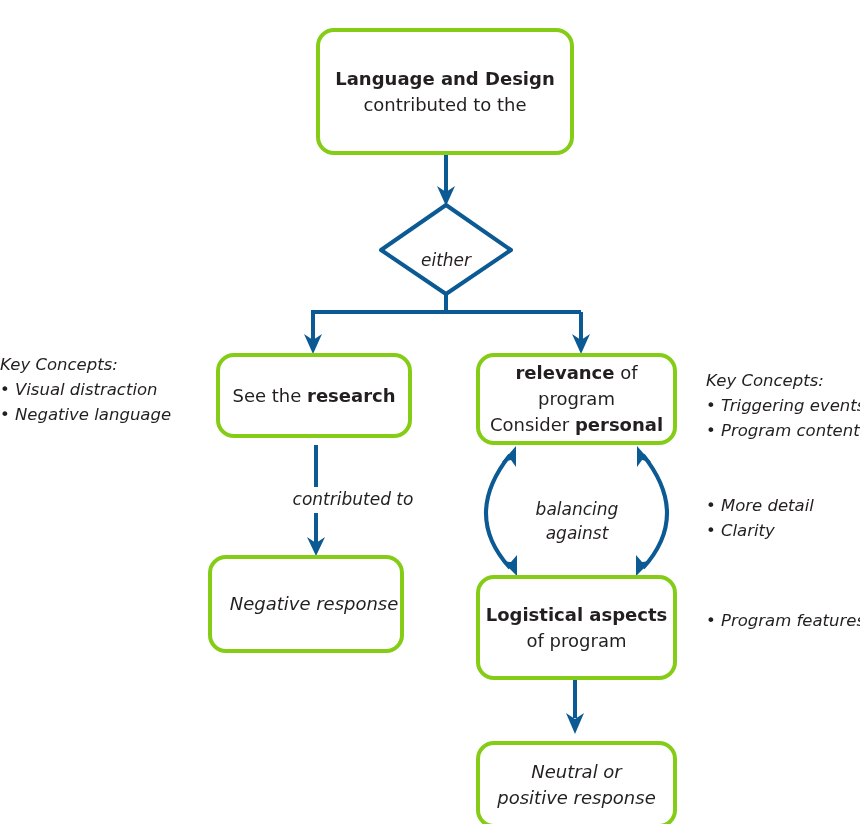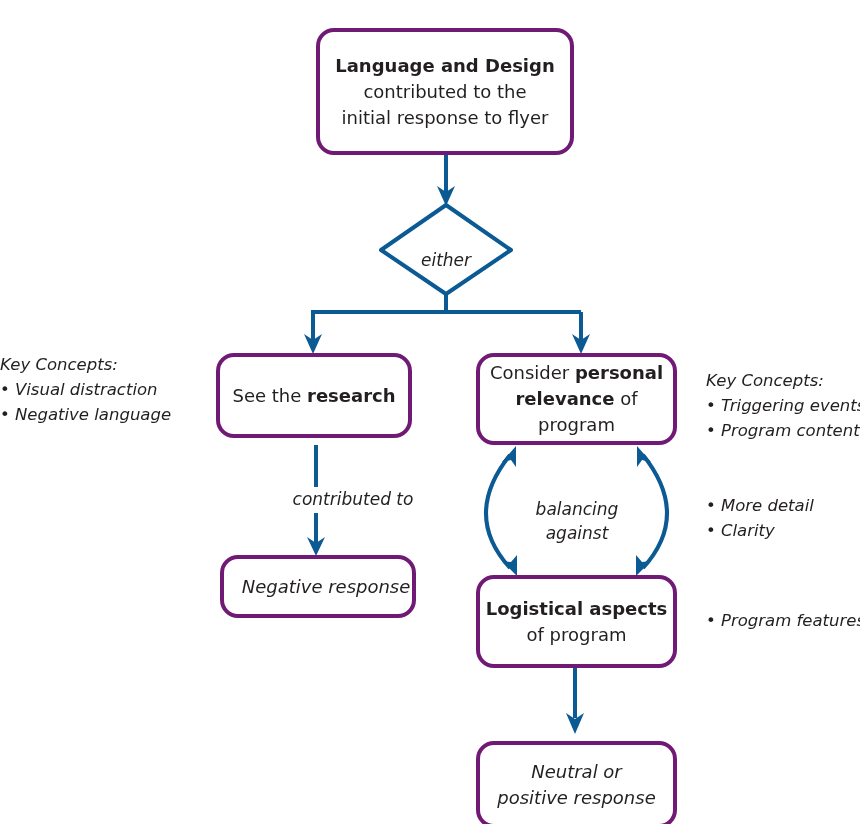--- a/index.html
+++ b/index.html
@@ -1,19 +1,19 @@
 <!DOCTYPE html>
 <html><head>
   <meta charset="utf-8">
   <style>
     html, body { margin: 0; padding: 0; background: #ffffff; }
     body { width: 860px; height: 824px; position: relative; overflow: hidden;
            font-family: "DejaVu Sans", "Liberation Sans", sans-serif; color: #231f20; }
     svg.connectors { position: absolute; left: 0; top: 0; width: 860px; height: 824px; }
-    .box { position: absolute; box-sizing: border-box; border: 4px solid #701a75; border-radius: 18px;
+    .box { position: absolute; box-sizing: border-box; border: 4px solid #84cc16; border-radius: 18px;
            background: #fff; display: flex; flex-direction: column; align-items: center; justify-content: center;
            text-align: center; font-size: 18px; line-height: 26px; }
     .box b { font-weight: bold; }
     .it { font-style: italic; }
     .label { position: absolute; font-style: italic; font-size: 17px; line-height: 24px; text-align: center; background: #fff; }
     .kc { position: absolute; font-style: italic; font-size: 16.5px; line-height: 25px; }
     .kc div { white-space: nowrap; }
     .diamond-text { position: absolute; font-style: italic; font-size: 17px; text-align: center; width: 100px; }
   </style>
 </head>
@@ -45,46 +45,45 @@
   <path d="M651,462 L637,446 L637,467 L642,460 z" fill="#0b5a94"></path>
   <path d="M651,561 L636,576 L636,555 L642,562 z" fill="#0b5a94"></path>
 
   <path d="M575,668 L575,718" stroke="#0b5a94" stroke-width="4" fill="none"></path>
   <path d="M566,713 L575,734 L584,713 L575,719 z" fill="#0b5a94"></path>
 </svg>
 
 <div class="box" style="left:316px; top:28px; width:258px; height:127px;">
   <div style="font-weight:bold;">Language and Design</div>
   <div>contributed to the</div>
-  <div>initial response to flyer</div>
 </div>
 
 <div class="diamond-text" style="left:396px; top:250px;">either</div>
 
 <div class="box" style="left:216px; top:353px; width:196px; height:85px;">
   <div><span>See the </span><b>research</b></div>
 </div>
 
 <div class="box" style="left:476px; top:353px; width:201px; height:92px;">
+  <div><b>relevance</b><span> of program</span></div>
   <div><span>Consider </span><b>personal</b></div>
-  <div><b>relevance</b><span> of program</span></div>
 </div>
 
 <div class="label" style="left:248px; top:487px; width:136px;margin-left:37px;">contributed to</div>
 
-<div class="box it" style="left:220px; top:555px; width:196px; height:63px;padding-left:16px;">
+<div class="box it" style="left:208px; top:555px; width:196px; height:98px;padding-left:16px;">
   <div>Negative response</div>
 </div>
 
 <div class="label" style="left:516px; top:497px; width:122px; background:transparent;">
   <div>balancing</div>
   <div>against</div>
 </div>
 
-<div class="box" style="left:476px; top:575px; width:201px; height:93px;">
+<div class="box" style="left:476px; top:575px; width:201px; height:105px;">
   <div style="font-weight:bold;">Logistical aspects</div>
   <div>of program</div>
 </div>
 
 <div class="box it" style="left:476px; top:733px; width:201px; height:87px;margin-top:8px;">
   <div>Neutral or</div>
   <div>positive response</div>
 </div>
 
 <div class="kc" style="left:0px; top:352px;">

